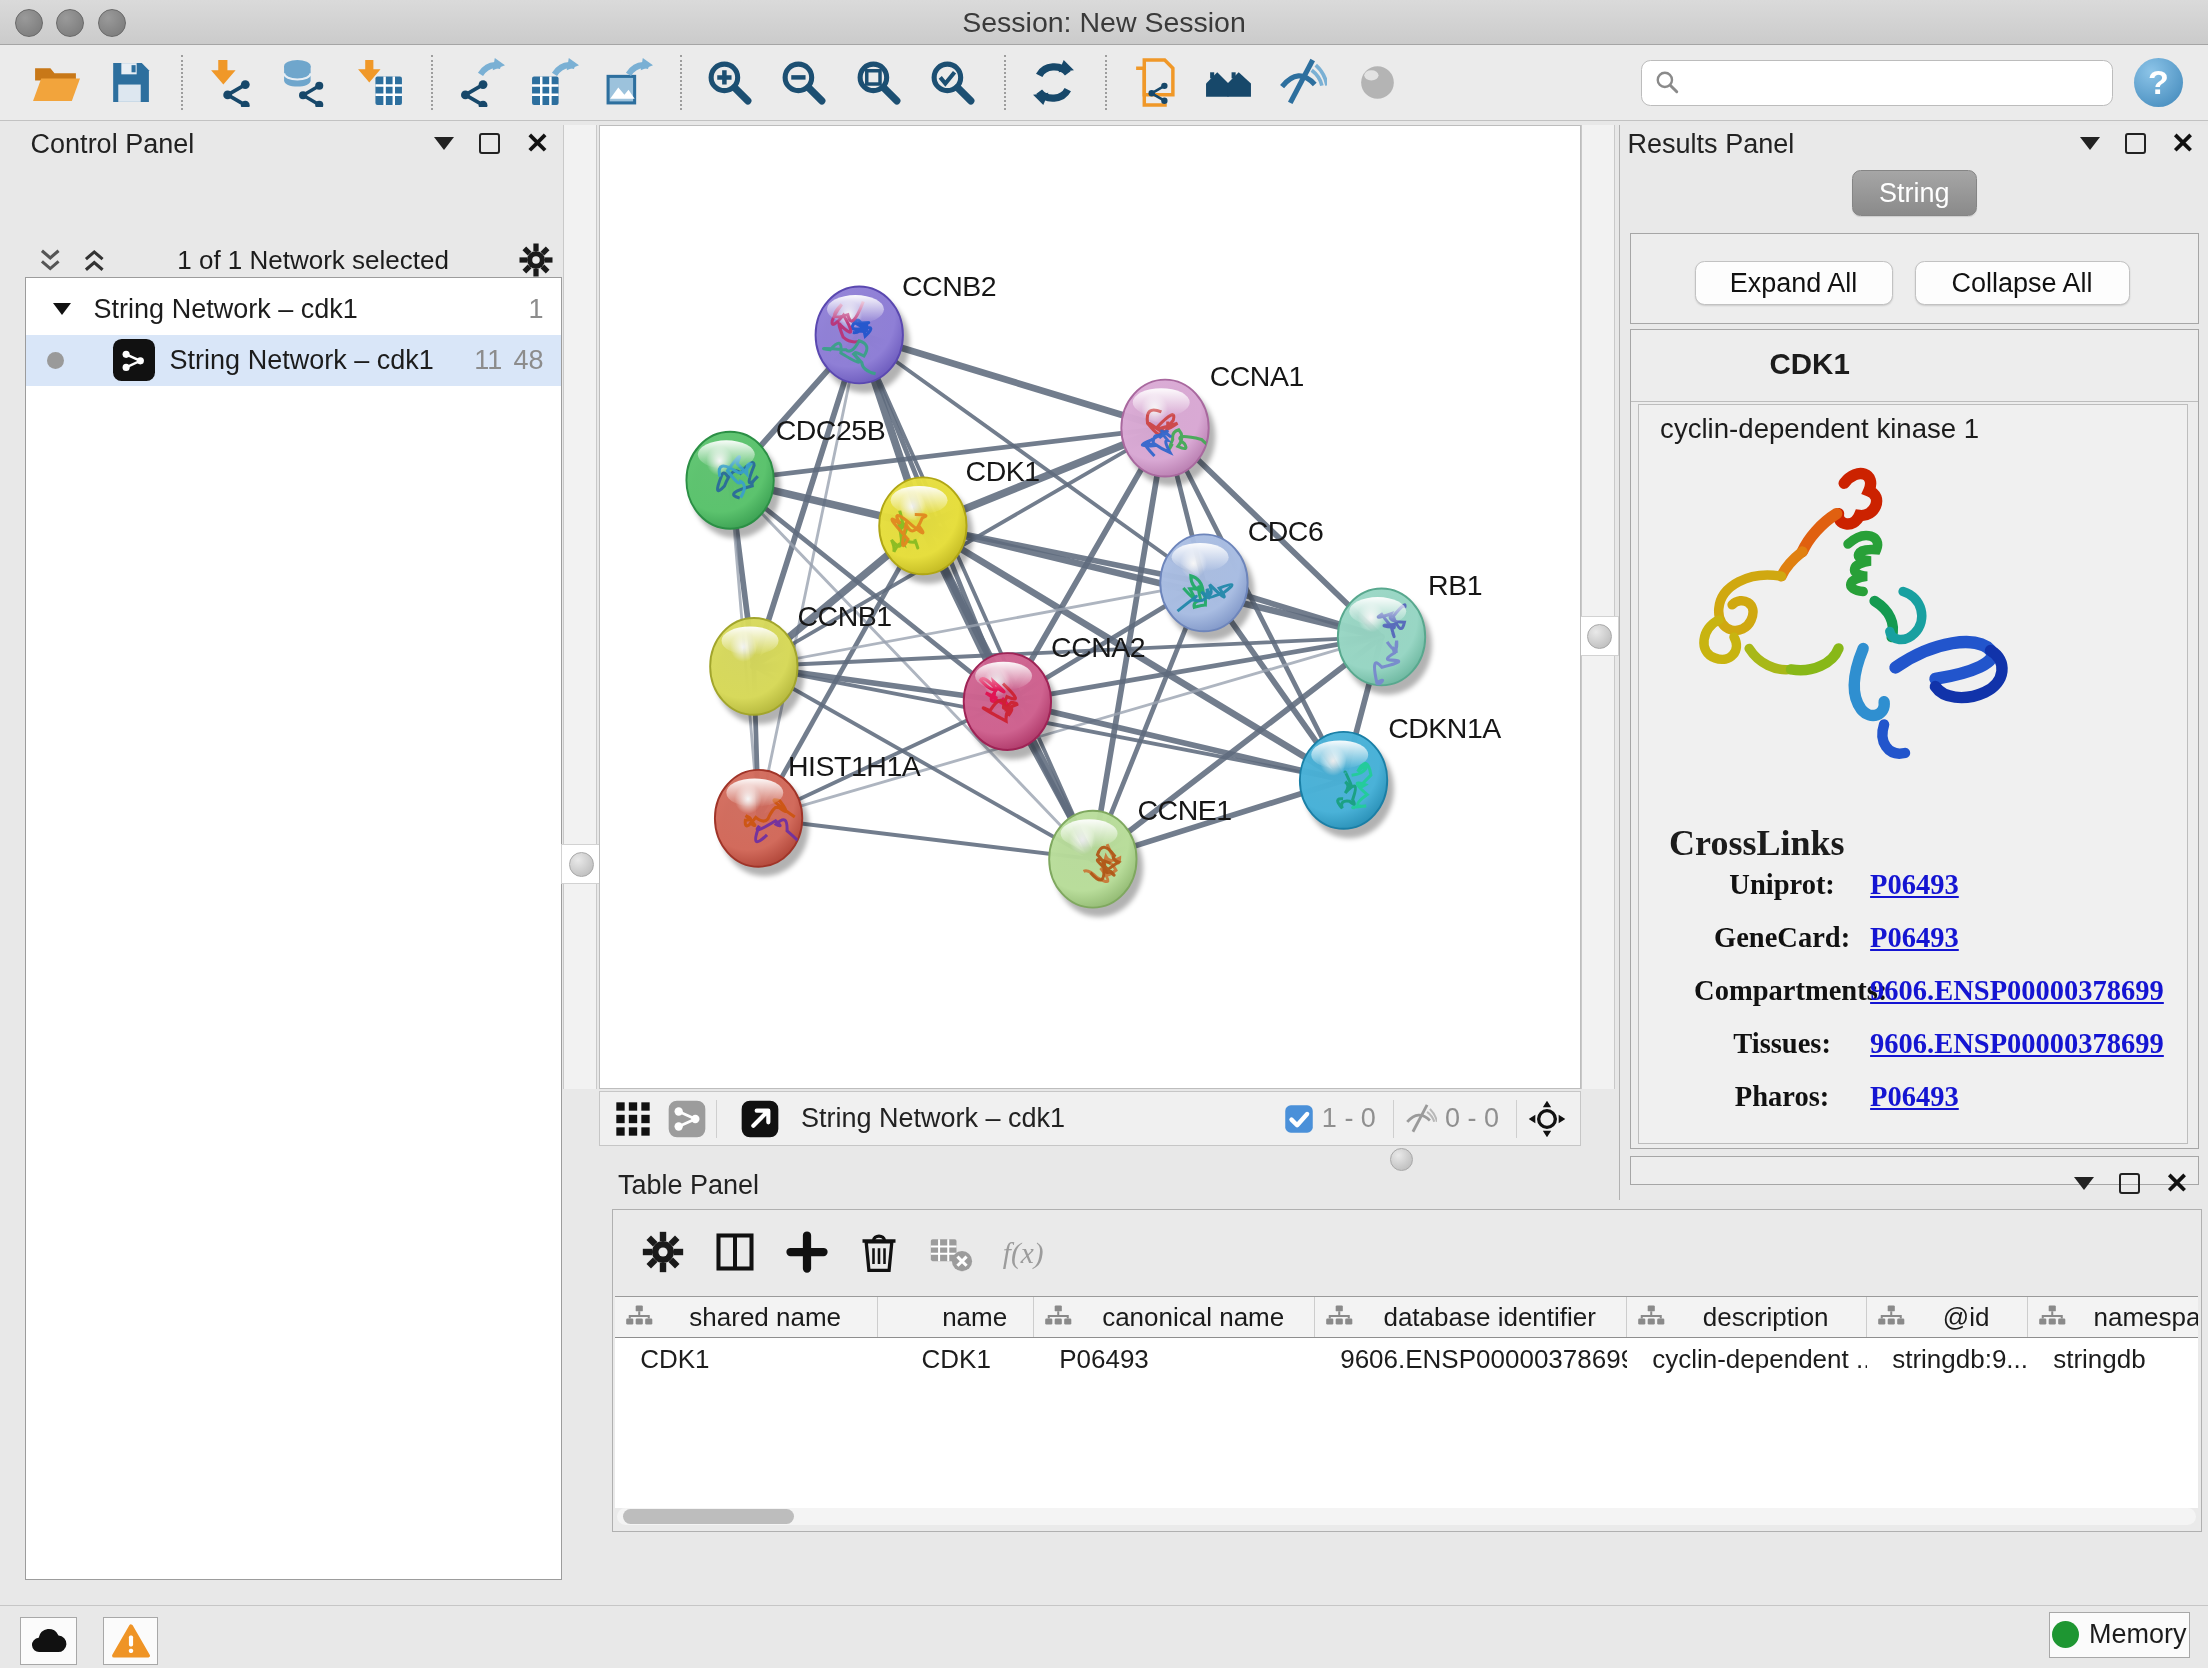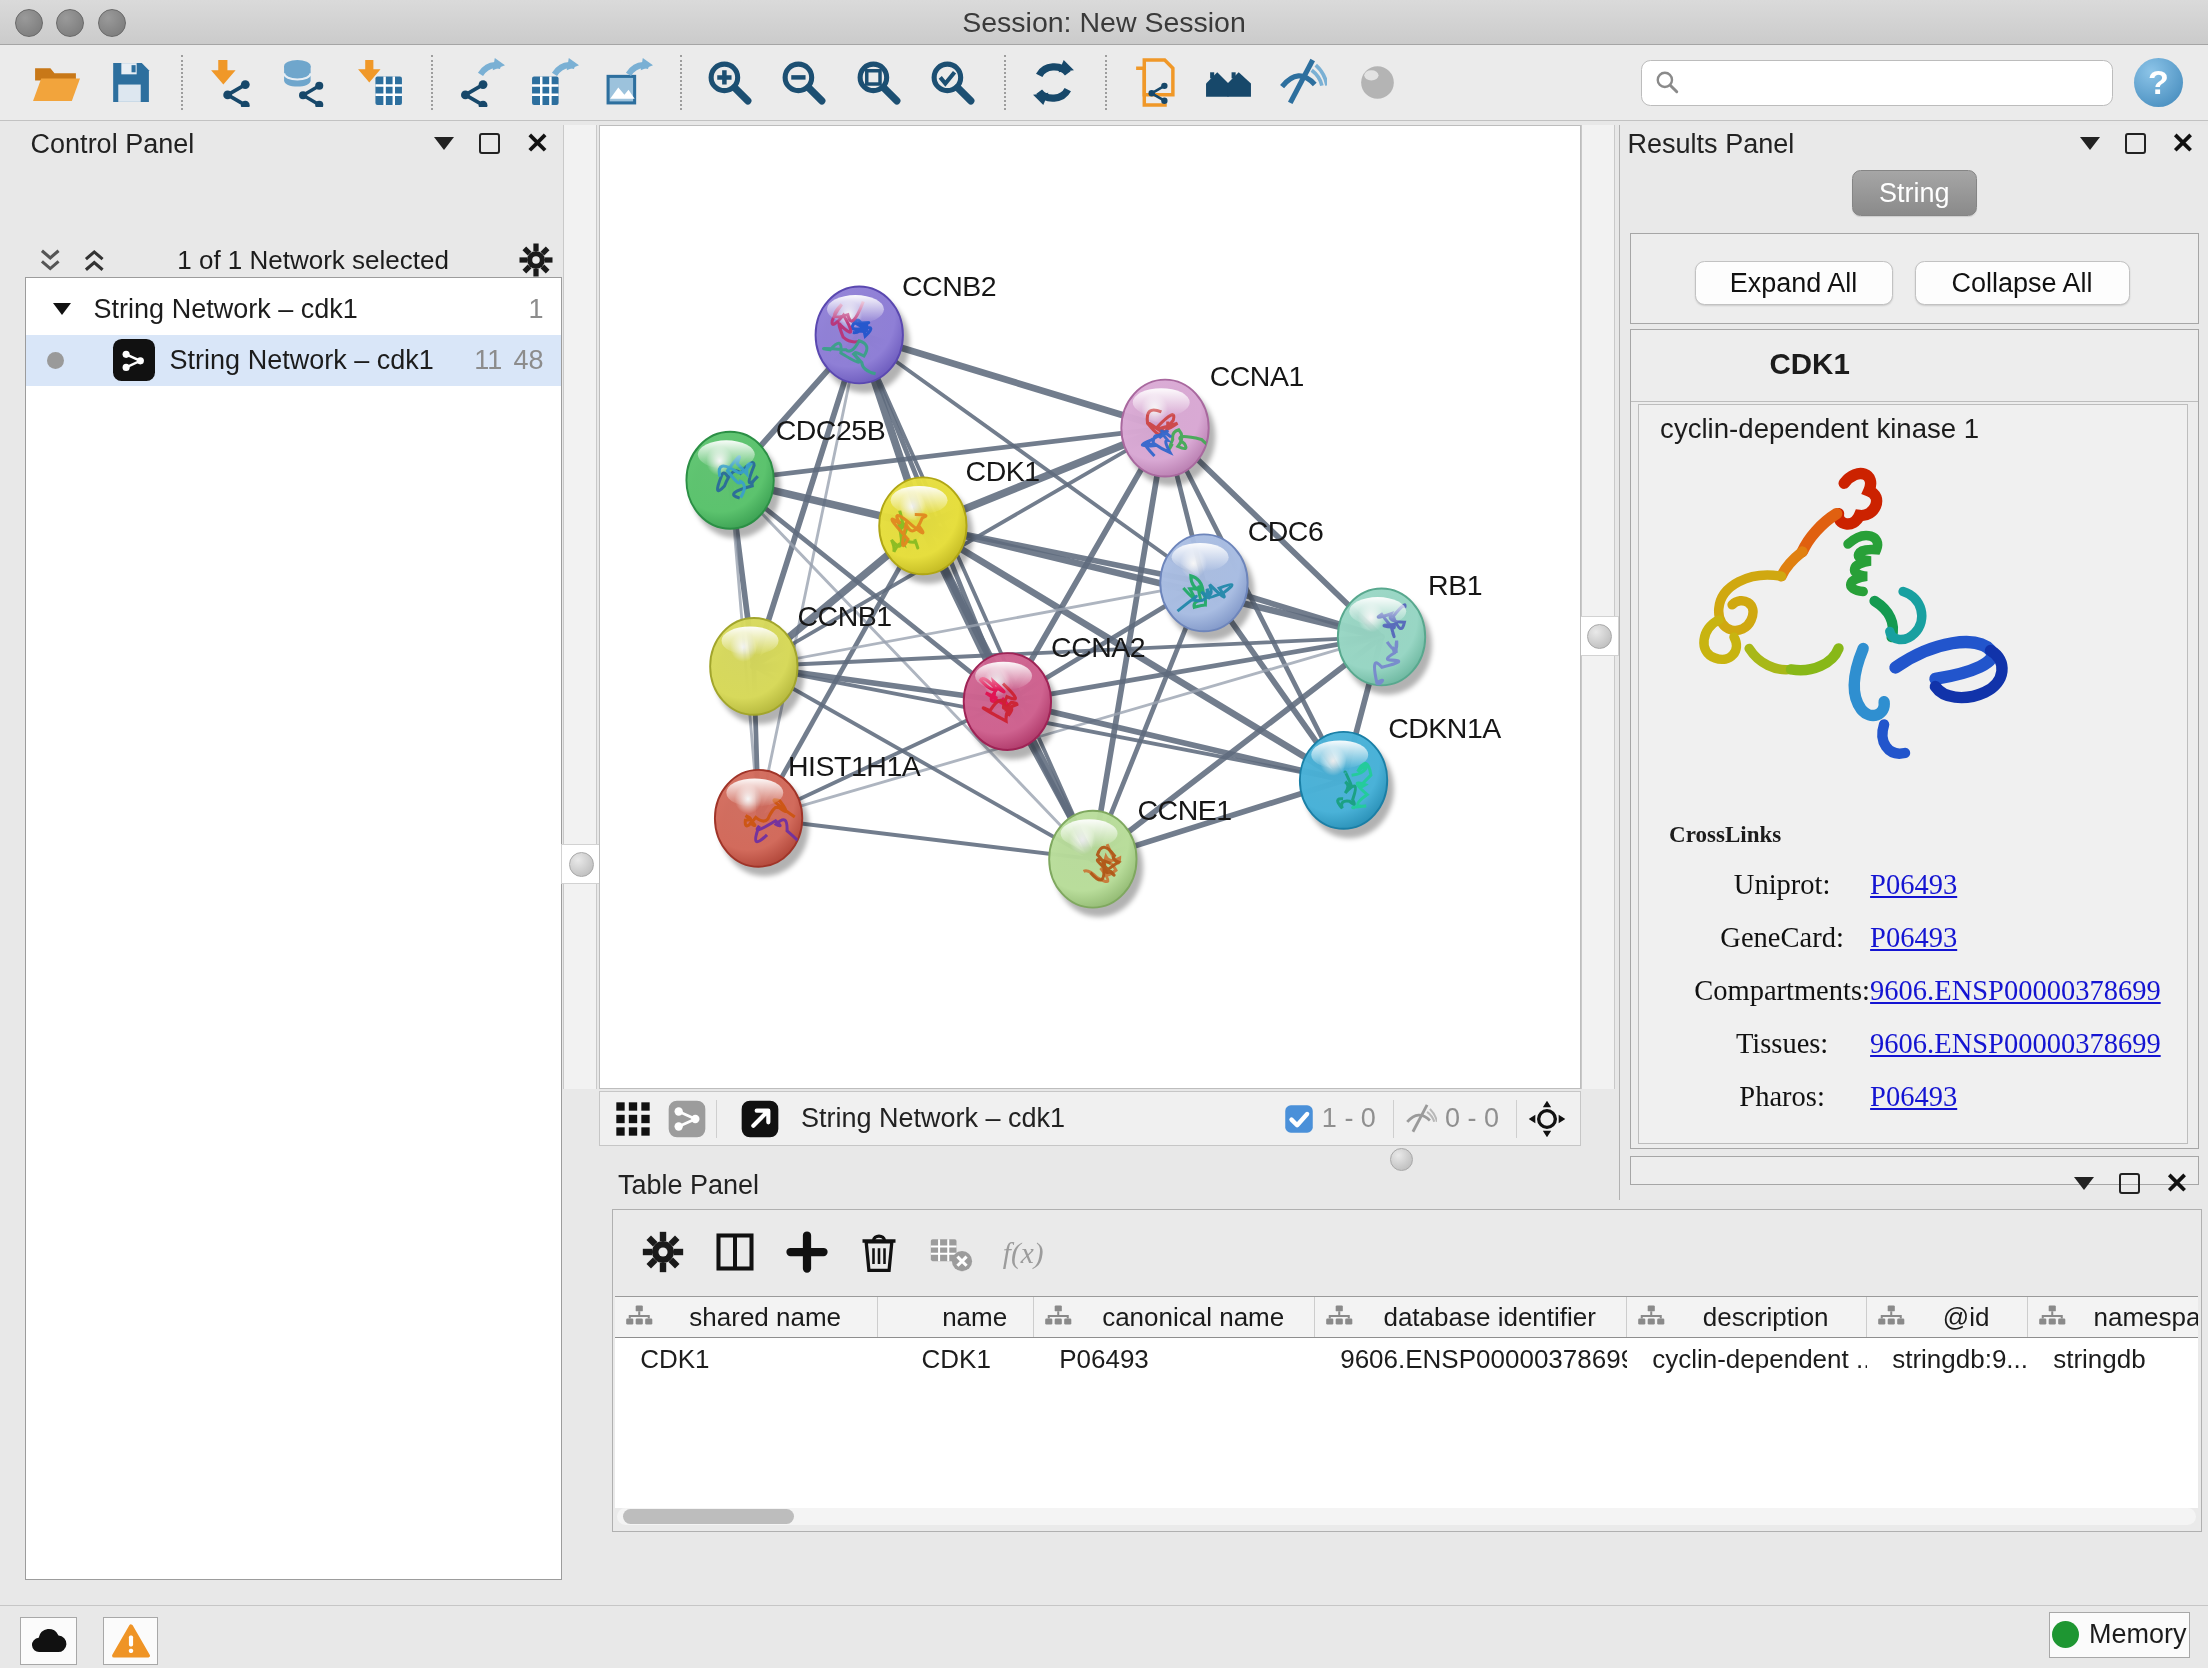--- a/index.html
+++ b/index.html
@@ -46,21 +46,21 @@
   .nfdiv{height:38px;border-left:1.9px solid #cfcfcf;margin:0 9.5px;}
   .gray-cnt{color:#8f8f8f;margin:0 7.6px;}
   .vsplit{top:125px;width:34px;height:964px;background:#f2f2f2;border-left:1px solid #c9c9c9;border-right:1px solid #c9c9c9;box-sizing:border-box;}
   .handlebox{width:38px;height:38px;background:#fff;border:1px solid #d2d2d2;display:flex;align-items:center;justify-content:center;margin-left:-2.9px;}
   .handlebox i{width:23px;height:23px;border-radius:50%;background:radial-gradient(circle at 35% 30%,#e9e9e9,#b5b5b5);border:1px solid #a8a8a8;display:block;}
   
   .rpanel{left:1619px;top:125px;width:590px;height:1075px;border-left:1.9px solid #b2b2b2;background:#e9e9e9;}
   .rbox{left:9.5px;width:569px;background:#ededed;border:1.9px solid #a6a6a6;box-sizing:border-box;}
   .btn{background:#fdfdfd;border:1.9px solid #c2c2c2;border-radius:9.5px;font-size:27px;display:flex;align-items:center;justify-content:center;color:#111;box-shadow:0 1px 1.9px rgba(0,0,0,.15);}
   .rinner{left:7.6px;top:74px;width:550px;height:740px;background:#f0f0f0;border:1px solid #bdbdbd;box-sizing:border-box;text-align:center;}
-  .serif{font-family:"Liberation Serif",serif;}
+  .serif{font-family:"Liberation Serif",serif;font-weight:bold;}
   .xl-label{font-size:28.5px;color:#111;}
   .xl-link{font-size:28.5px;color:#1414d2;text-decoration:underline;}
   
   .tpanel{left:599px;top:1160px;width:1609px;height:445px;}
   .tcontainer{left:13.3px;top:49px;width:1590px;height:323px;background:#eaeaea;border:1.9px solid #b0b0b0;box-sizing:border-box;overflow:hidden;}
   .ttool{height:84px;display:flex;align-items:center;padding-left:23px;}
   .ttool .tbi{width:53px;height:53px;margin-right:19px;}
   .ttool .tbi svg{width:44px;height:44px;}
   .ttable{position:absolute;left:1.9px;top:86px;width:1583px;height:211px;background:#fff;border-top:1.9px solid #9a9a9a;overflow:hidden;}
   .thead{display:flex;height:40px;background:#f3f3f3;border-bottom:1.9px solid #8e8e8e;}
@@ -702,21 +702,21 @@
           <path d="M140 232 c22 4 44 -6 50 -22" stroke="#88b818" stroke-width="11"></path>
           <path d="M200 100 c18 -16 36 -8 30 6 c-22 -2 -26 10 -6 12 c-20 2 -24 14 -4 16 c-20 2 -24 14 -4 16" stroke="#28a038" stroke-width="10"></path>
           <path d="M228 160 c16 10 22 24 18 38" stroke="#159a50" stroke-width="11"></path>
           <path d="M258 150 c20 6 26 30 12 44 c-10 10 -24 8 -26 -2" stroke="#18a0a0" stroke-width="10"></path>
           <path d="M216 210 c-10 24 -14 48 -2 64 c10 12 26 6 24 -8" stroke="#2f8fd0" stroke-width="12"></path>
           <path d="M250 230 c40 -28 86 -34 100 -18 c10 12 -20 24 -58 30" stroke="#2255cc" stroke-width="13"></path>
           <path d="M350 212 c18 10 16 34 -6 44 c-22 10 -44 6 -52 -6" stroke="#1133aa" stroke-width="12"></path>
           <path d="M238 290 c-6 18 4 34 22 30" stroke="#2255cc" stroke-width="11"></path>
         </g>
       </svg>
-      <div class="serif" style="position:absolute;left:30px;top:417px;font-size:23px;font-weight:bold;">CrossLinks</div>
+      <div class="serif" style="position:absolute;left:30px;top:417px;font-size:36px;font-weight:bold;">CrossLinks</div>
       <div id="crosslinks" style="position:absolute;left:55px;top:464px;width:476px;">
           <div style="display: flex; margin-bottom: 21px; align-items: baseline;">
             <span class="serif xl-label" style="width: 176px; flex: 0 0 auto;">Uniprot:</span>
             <a class="serif xl-link">P06493</a>
           </div>
           <div style="display: flex; margin-bottom: 21px; align-items: baseline;">
             <span class="serif xl-label" style="width: 176px; flex: 0 0 auto;">GeneCard:</span>
             <a class="serif xl-link">P06493</a>
           </div>
           <div style="display: flex; margin-bottom: 21px; align-items: baseline;">

